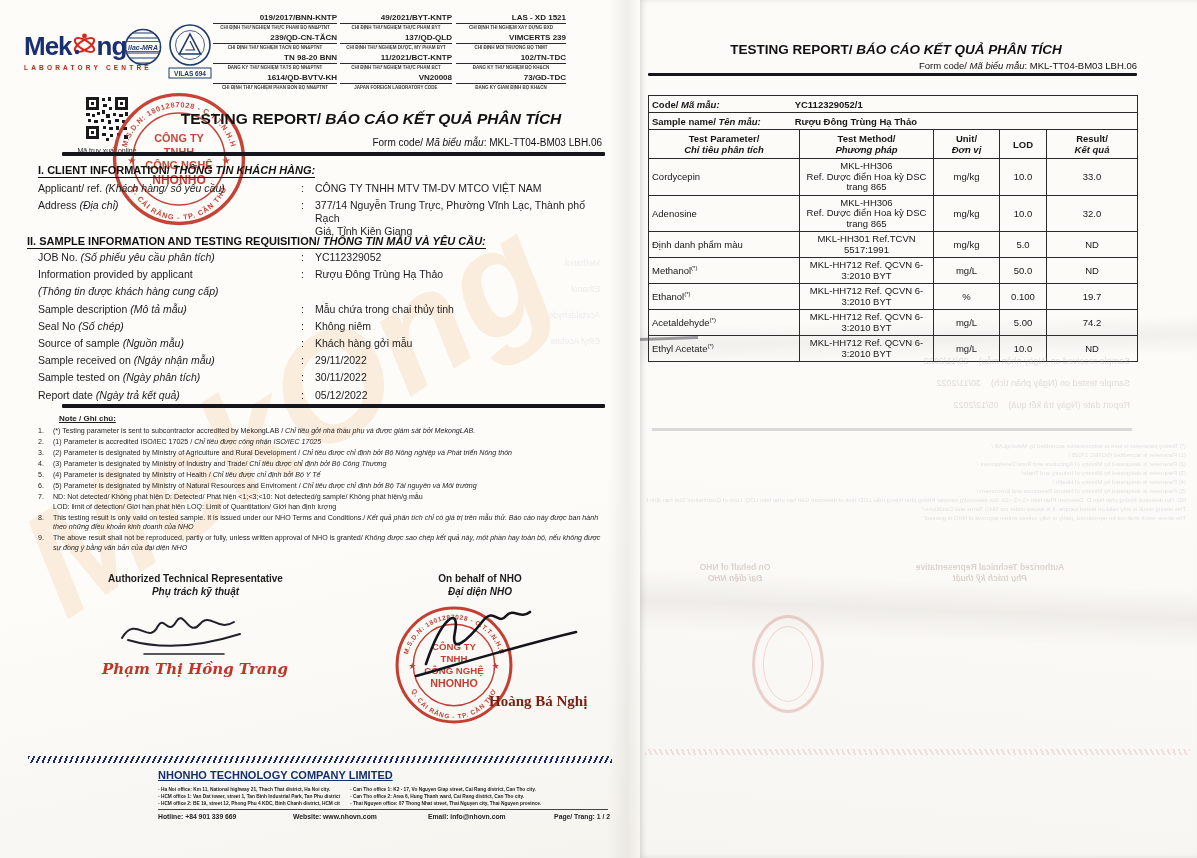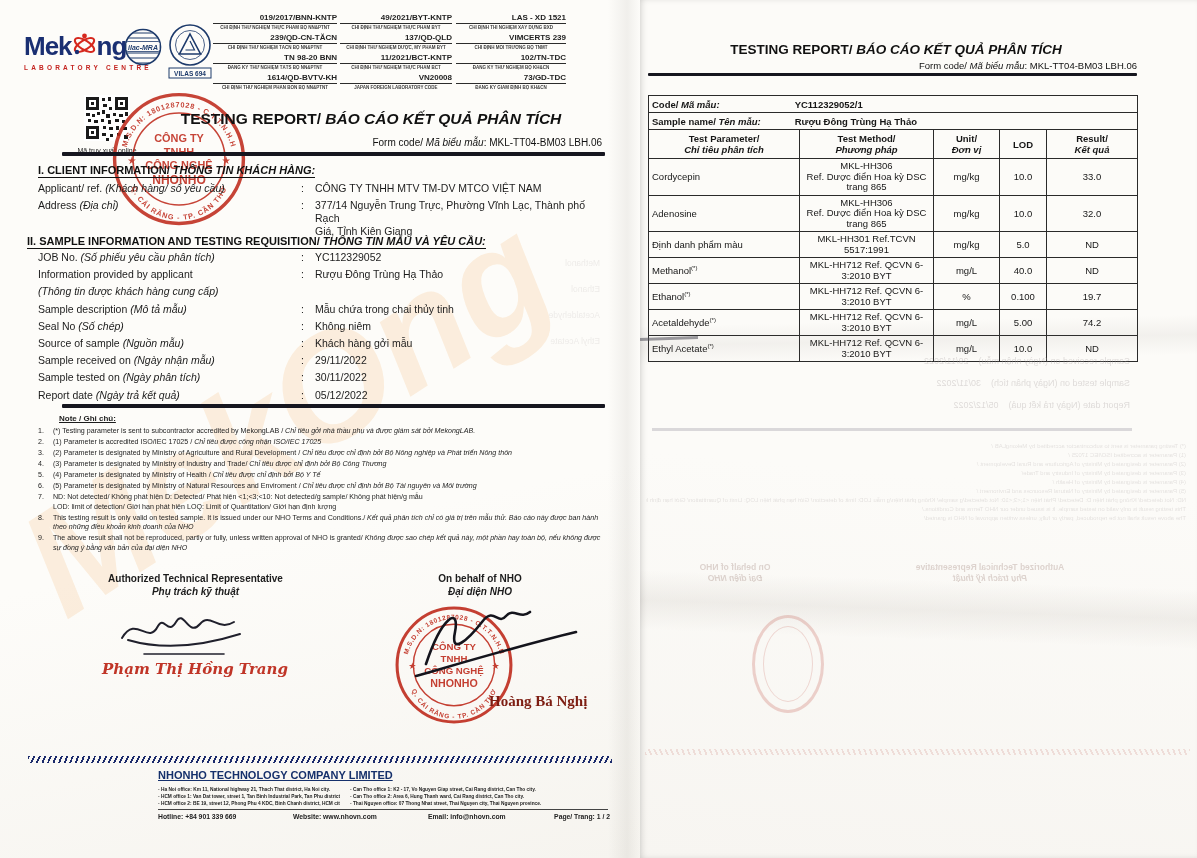--- a/index.html
+++ b/index.html
@@ -576,21 +576,21 @@
             <td class="c-unit">mg/kg</td>
             <td class="c-lod">5.0</td>
             <td class="c-result">ND</td>
           </tr>
 
           <tr>
             <td class="c-param"><span>Methanol</span><sup class="pmark">(*)</sup></td>
             <td class="c-method">MKL-HH712 Ref. QCVN 6-
 3:2010 BYT</td>
             <td class="c-unit">mg/L</td>
-            <td class="c-lod">40.0</td>
+            <td class="c-lod">50.0</td>
             <td class="c-result">ND</td>
           </tr>
 
           <tr>
             <td class="c-param"><span>Ethanol</span><sup class="pmark">(*)</sup></td>
             <td class="c-method">MKL-HH712 Ref. QCVN 6-
 3:2010 BYT</td>
             <td class="c-unit">%</td>
             <td class="c-lod">0.100</td>
             <td class="c-result">19.7</td>

